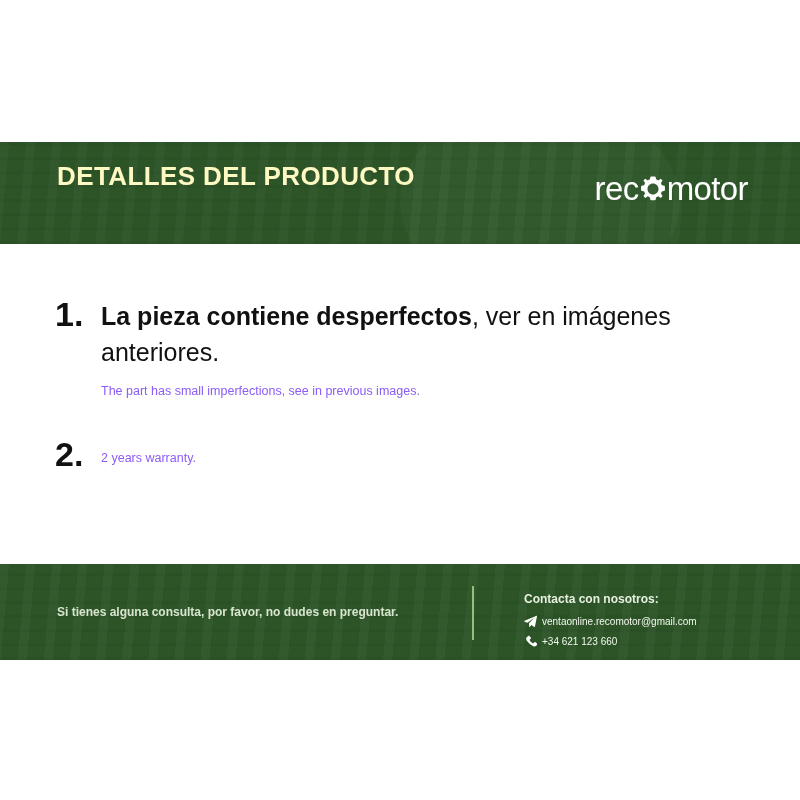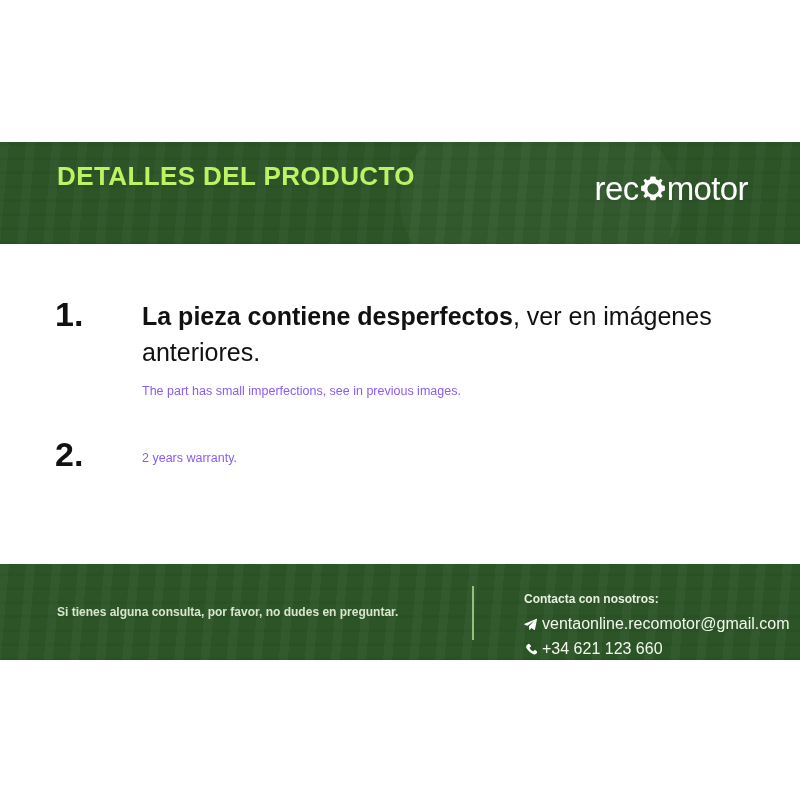--- a/index.html
+++ b/index.html
@@ -44,21 +44,21 @@
     top: -40px;
     width: 280px;
     height: 200px;
     border-radius: 50%;
     background: rgba(255,255,255,0.03);
   }
   .header-title {
     position: absolute;
     left: 57px;
     top: 19px;
-    color: #bef264;
+    color: #fef9c3;
     font-size: 26px;
     font-weight: bold;
     letter-spacing: .4px;
   }
   .header-sub {
     position: absolute;
     left: 57px;
     top: 56px;
     color: #c6d9b7;
     font-size: 15px;
@@ -115,21 +115,21 @@
   .item-1 { top: 52px; }
   .item-2 { top: 192px; }
   .num {
     font-size: 34px;
     font-weight: bold;
     color: #111111;
     line-height: 1.1;
     width: 46px;
     flex: 0 0 46px;
   }
-  .item-body { flex: 1 1 auto; padding-top: 2px; margin-left: 41px; }
+  .item-body { flex: 1 1 auto; padding-top: 2px; }
   .line-main {
     font-size: 25px;
     color: #111111;
     line-height: 1.45;
     max-width: 580px;
   }
   .line-main b { font-weight: bold; }
   .line-sub {
     margin-top: 13px;
     font-size: 12.5px;
@@ -178,21 +178,21 @@
   .contact-title {
     font-size: 12px;
     font-weight: bold;
     color: #e7f0df;
     margin-bottom: 9px;
   }
   .contact-row {
     display: flex;
     align-items: center;
     margin-bottom: 7px;
-    font-size: 16px;
+    font-size: 10px;
     color: #f2f7ee;
     text-align: right;
   }
   .contact-row .ic {
     width: 18px;
     flex: 0 0 18px;
     display: flex;
     align-items: center;
     justify-content: flex-start;
     color: #ffffff;

